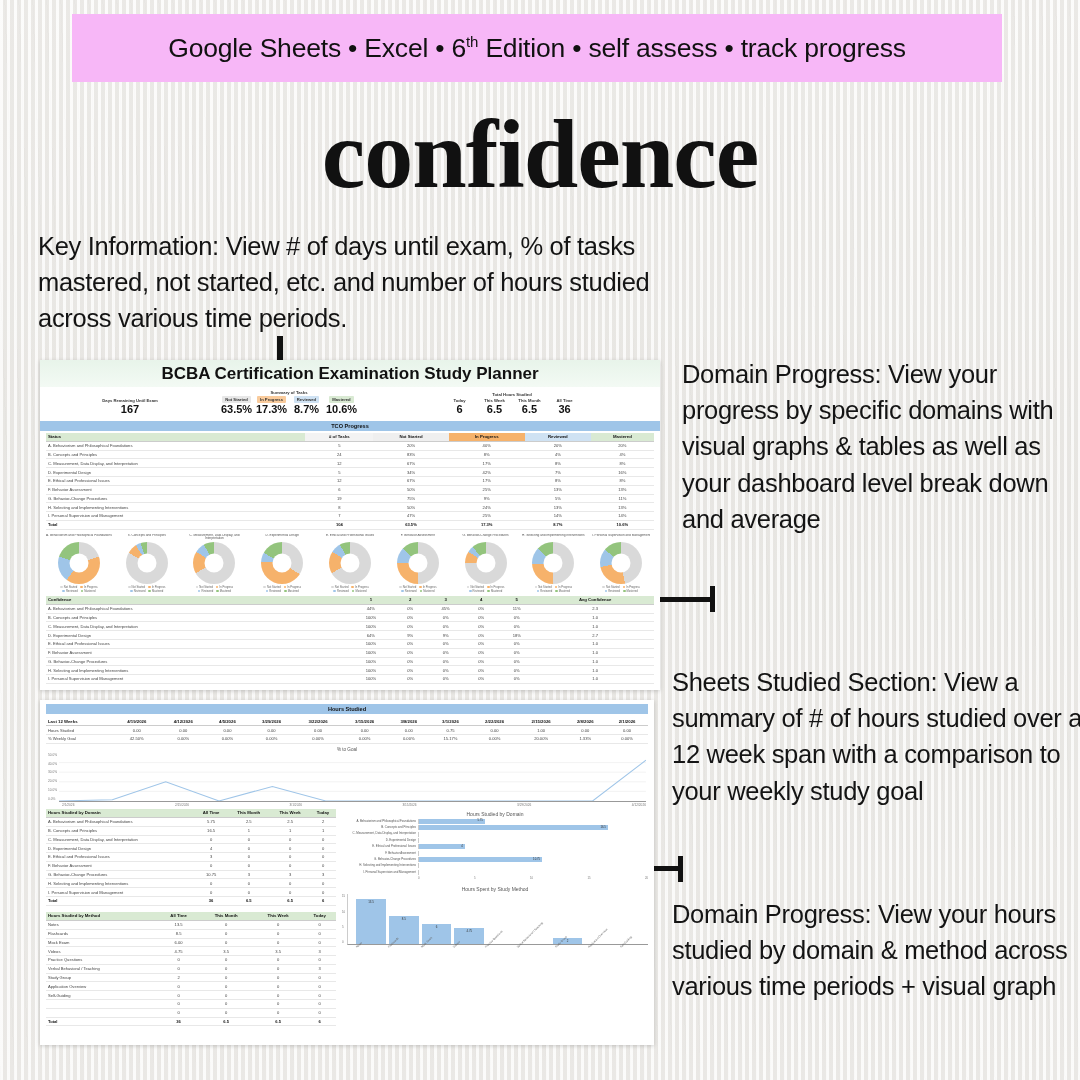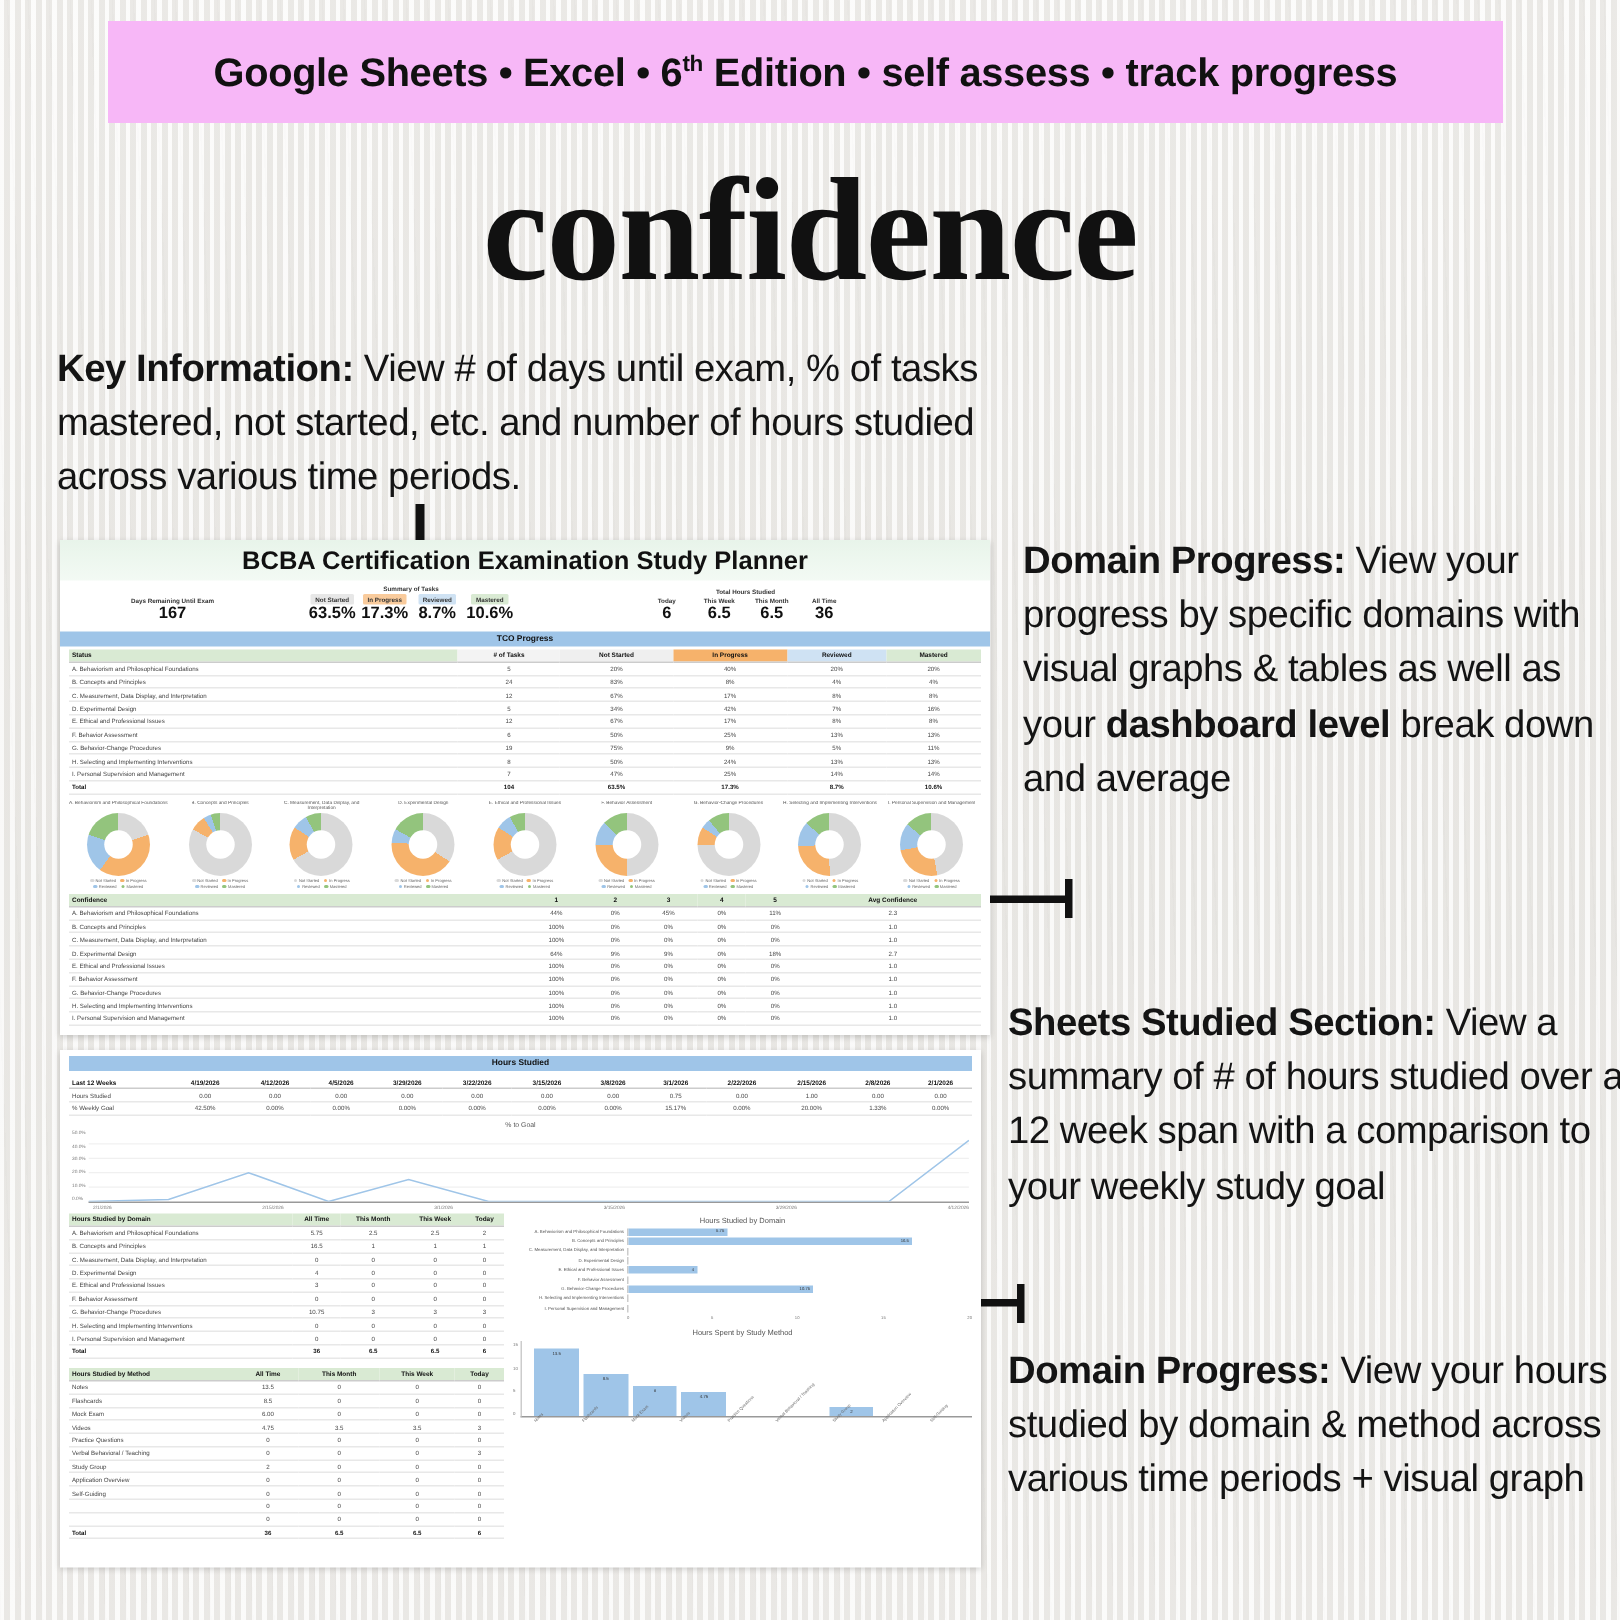--- a/index.html
+++ b/index.html
@@ -18,35 +18,35 @@
     z-index:0;
   }
 
   
   .banner{
     position:absolute;left:72px;top:14px;width:930px;height:68px;
     background:#f7b7f7;
     display:flex;align-items:center;justify-content:center;
   }
   .banner-text{
-    font-size:26.5px;font-weight:bold;color:#111;letter-spacing:-0.2px;
+    font-size:26.5px;font-weight:normal;color:#111;letter-spacing:-0.2px;
     white-space:nowrap;
   }
   .banner-text sup{font-size:15px;vertical-align:super;}
 
   
   .title{
     position:absolute;left:0;top:105px;width:1080px;text-align:center;
     font-family:"Liberation Serif", serif;
     font-weight:bold;font-size:98px;color:#111;letter-spacing:-1px;line-height:1;
   }
 
   
   .anno{color:#141414;font-size:25.5px;line-height:1.42;letter-spacing:-0.3px;}
-  .anno b{font-weight:bold;}
+  .anno b{font-weight:normal;}
   #anno-key{position:absolute;left:38px;top:228px;width:690px;}
   #anno-domain1{position:absolute;left:682px;top:356px;width:400px;}
   #anno-hours{position:absolute;left:672px;top:664px;width:412px;}
   #anno-domain2{position:absolute;left:672px;top:896px;width:412px;}
 
   
   .ptr{position:absolute;background:#111;}
   #ptr-key-v{left:277px;top:336px;width:6px;height:62px;}
   #ptr-key-head{
     left:268px;top:392px;width:0;height:0;background:transparent;
@@ -70,21 +70,21 @@
   .sheet-title{
     font-size:17px;font-weight:bold;text-align:center;color:#111;
     padding:4px 0 3px;background:linear-gradient(180deg,#e8f4ea 0%,#f3faf4 100%);
   }
   .hdr-blue{
     font-size:5.6px;font-weight:bold;text-align:center;color:#111;
     background:#9fc5e8;padding:2px 0;
   }
 
   
-  .summary{display:flex;align-items:flex-end;padding:3px 0 5px;gap:4px;}
+  .summary{display:flex;align-items:flex-end;padding:3px 15px 5px;gap:4px;}
   .sum-cap{font-size:4.2px;font-weight:bold;color:#333;white-space:nowrap;}
   .sum-grp-label{font-size:4.2px;font-weight:bold;color:#333;text-align:center;white-space:nowrap;margin-bottom:1px;}
   .sum-val{font-size:11px;font-weight:bold;color:#111;line-height:1.15;}
   .chip{padding:1px 3px;border-radius:1px;font-size:4.2px;font-weight:bold;white-space:nowrap;}
   .chip-notstarted{background:#e7e7e7;}
   .chip-inprogress{background:#f9cb9c;}
   .chip-reviewed{background:#cfe2f3;}
   .chip-mastered{background:#d9ead3;}
   .sum-group{display:flex;flex-direction:column;align-items:center;}
   .sum-row{display:flex;gap:3px;}

